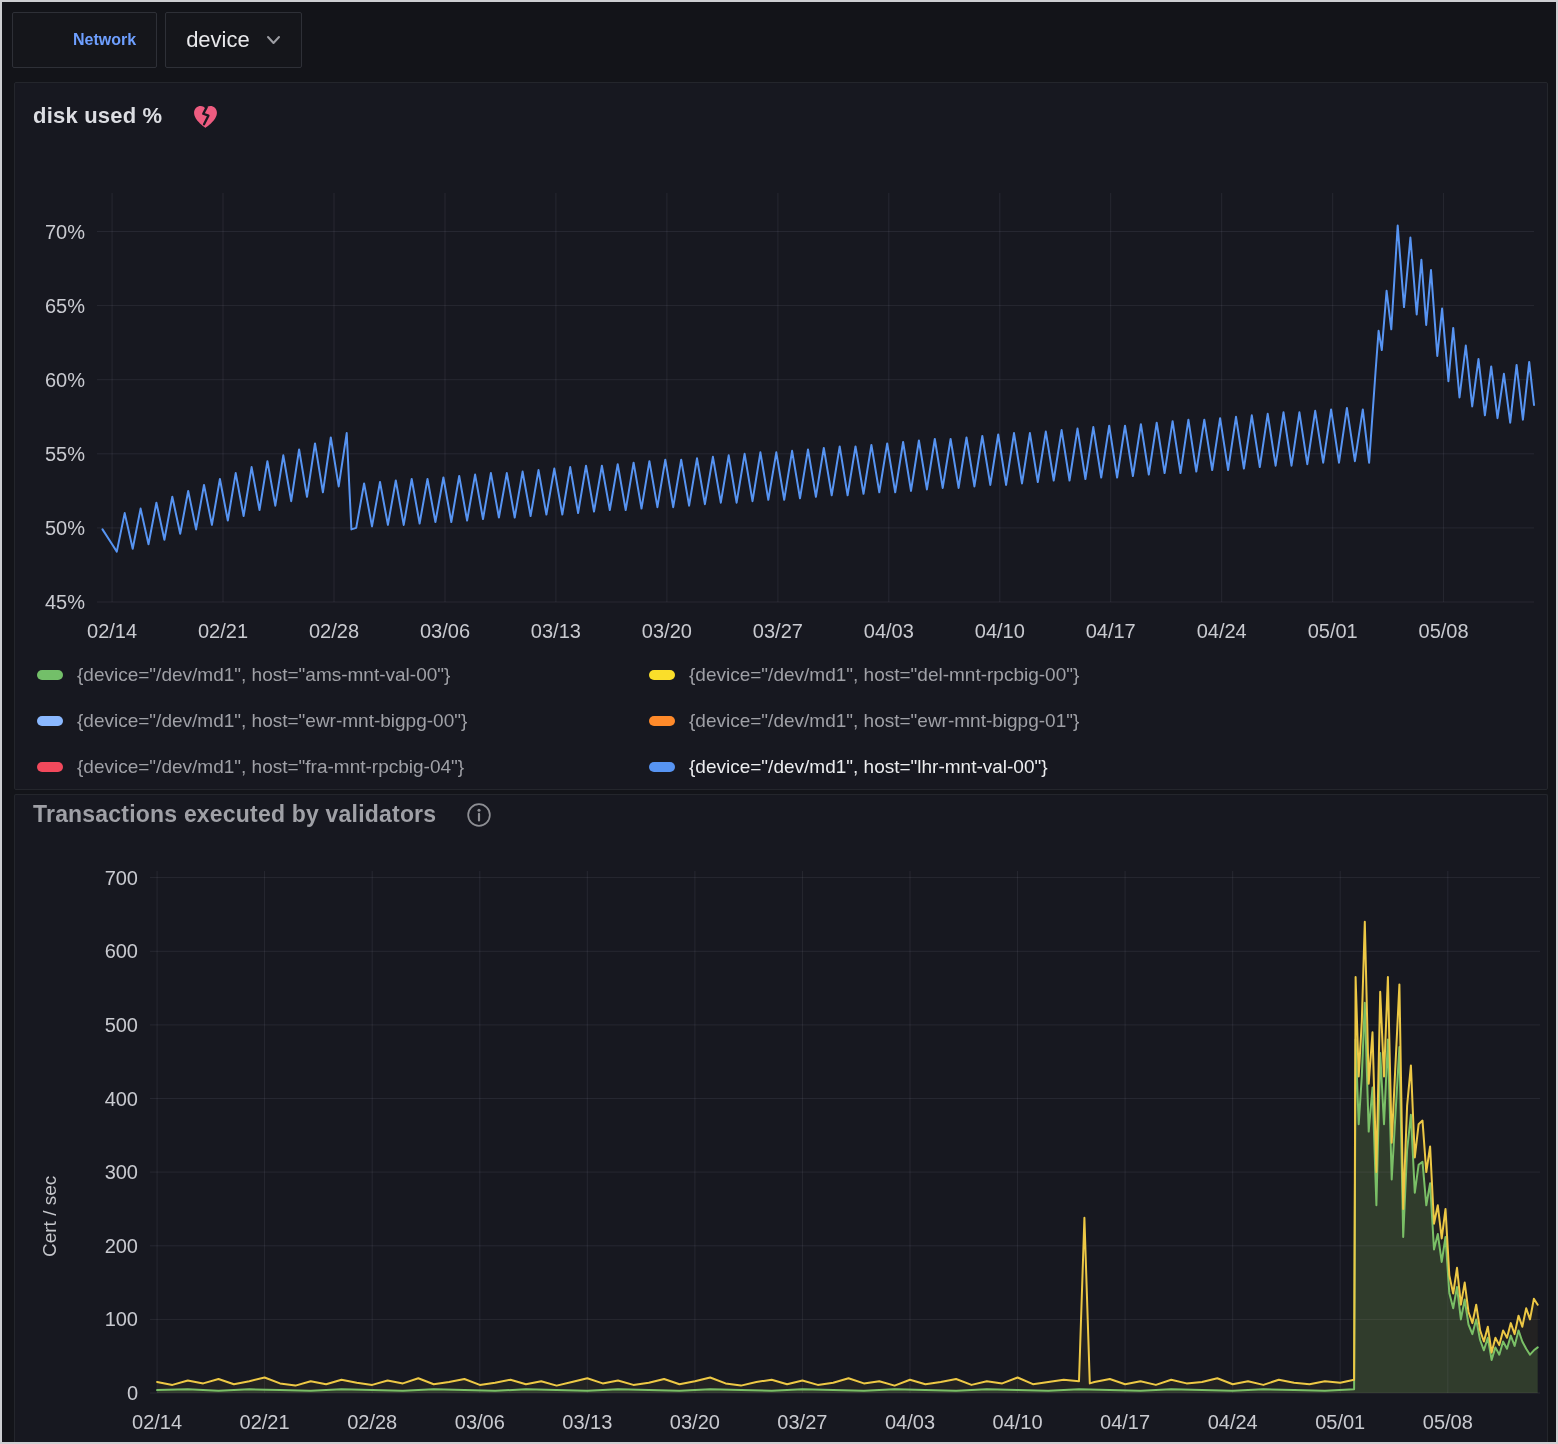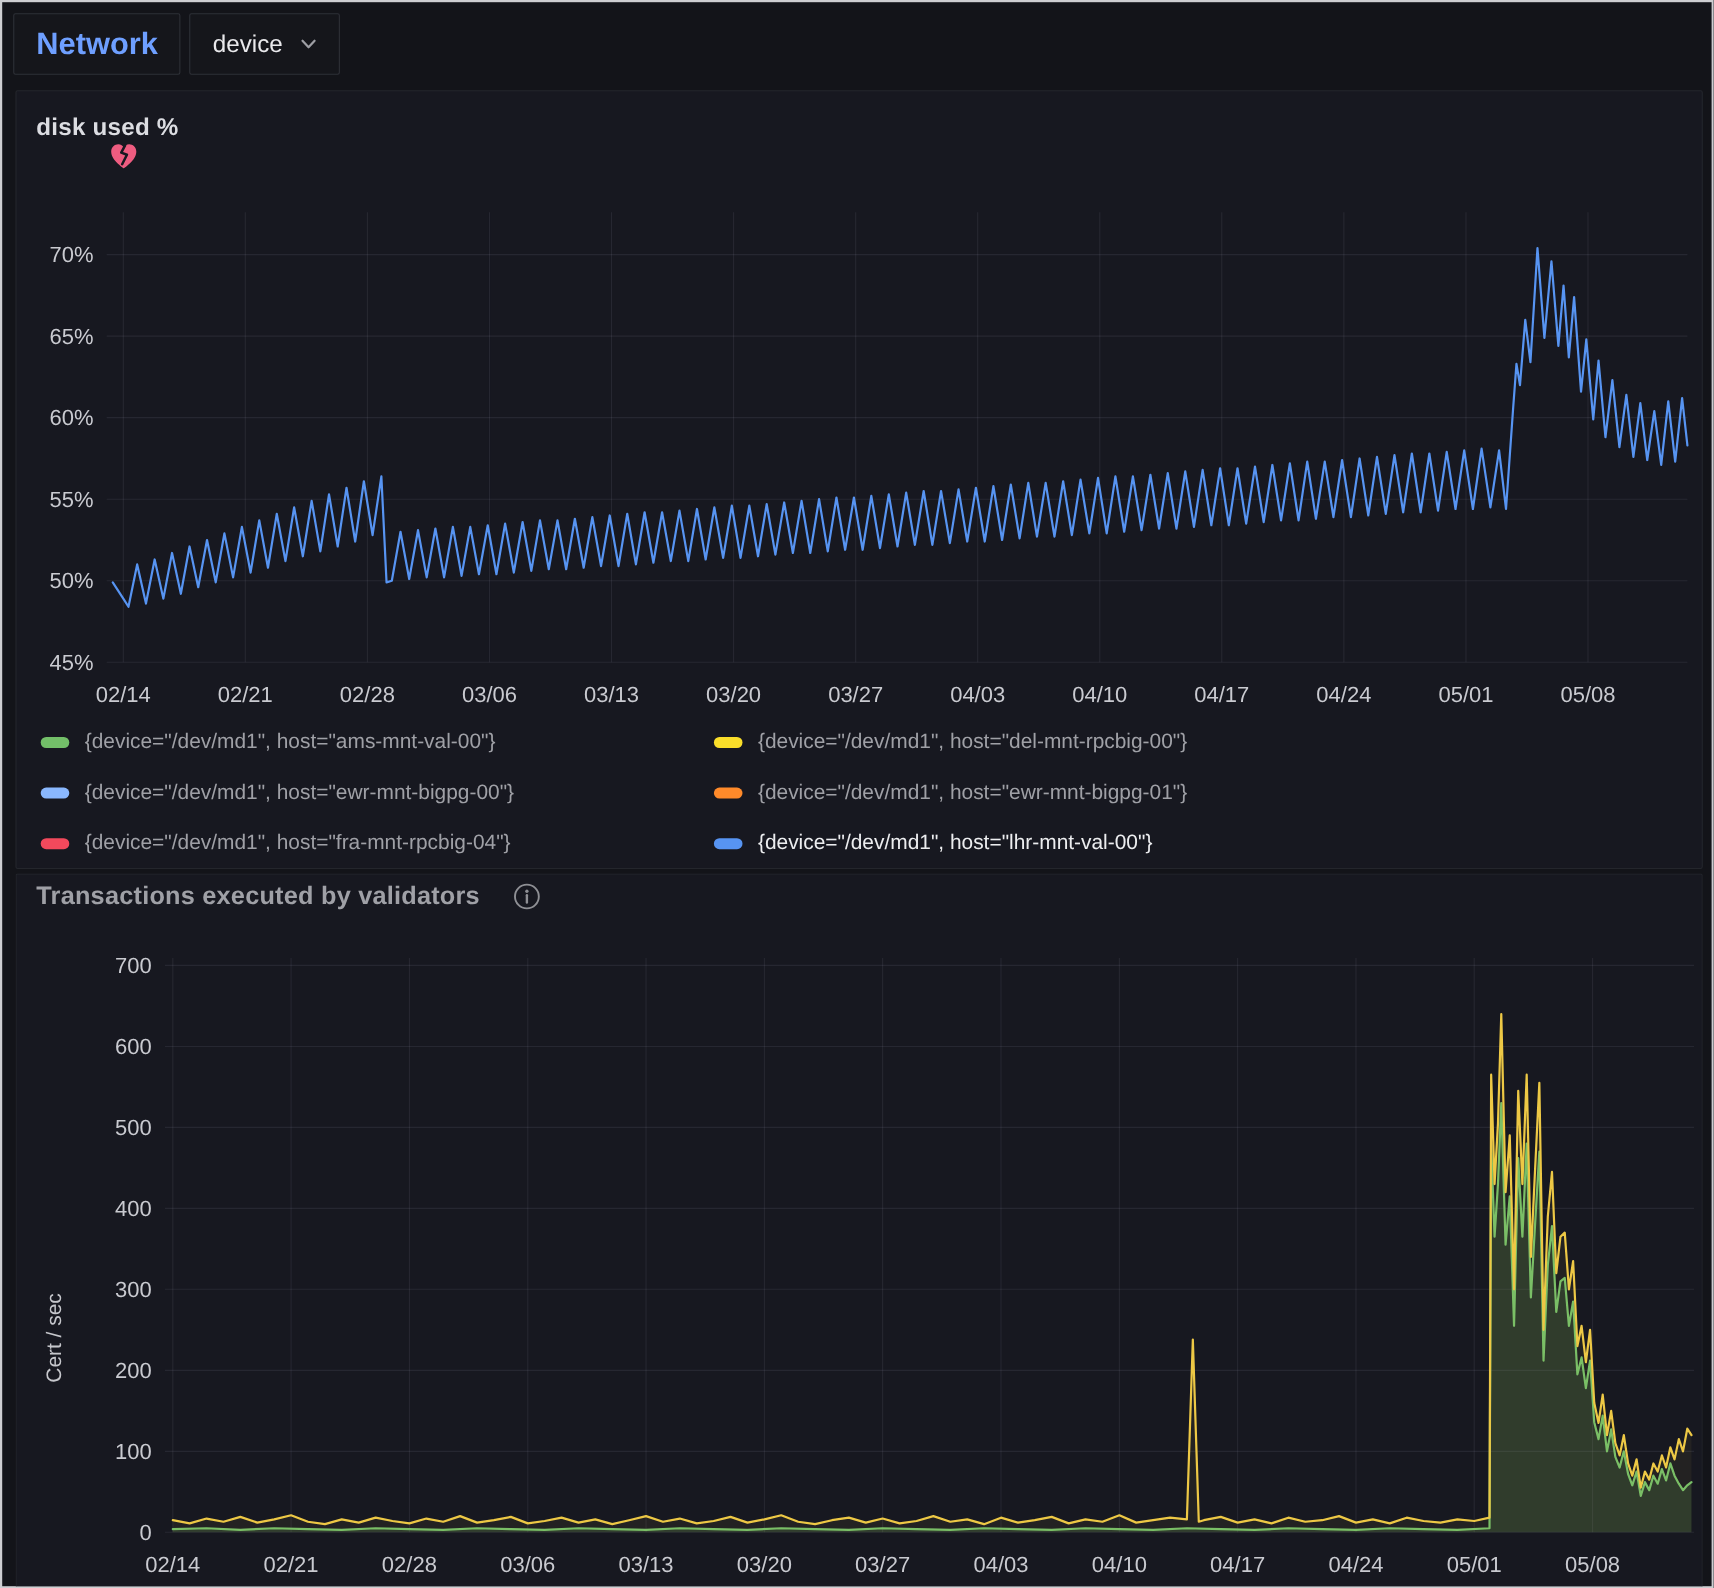--- a/index.html
+++ b/index.html
@@ -11,32 +11,32 @@
     border:2px solid #cdced1;
     overflow:hidden;
     font-family:"Liberation Sans", sans-serif;
   }
   
   .toolbar{position:absolute;left:10px;top:10px;display:flex;gap:8px;}
   .var-box{
     display:flex;align-items:center;height:56px;box-sizing:border-box;
     border:1px solid #2e3037;border-radius:2px;background:#15161b;padding:0 20px;
   }
-  .var-label{color:#6e9fff;font-size:28px;font-weight:600;}
+  .var-label{color:#6e9fff;font-size:16px;font-weight:600;margin-left:40px;}
   .var-value{color:#e9e9ec;font-size:22px;font-weight:500;}
   .chev{margin-left:16px;display:inline-flex;}
   
   .panel{
     position:absolute;left:12px;width:1534px;box-sizing:border-box;
     background:#171820;border:1px solid #24262c;border-radius:2px;
   }
   .panel-disk{top:80px;height:708px;}
   .panel-tx{top:792px;height:650px;border-bottom:none;}
   .panel-head{position:absolute;left:18px;display:flex;align-items:center;}
-  .panel-disk .panel-head{top:20px;flex-direction:column;}
+  .panel-disk .panel-head{top:20px;}
   .panel-tx .panel-head{top:6px;text-align:center;}
   .ptitle1{color:#dcdde2;font-size:22px;font-weight:700;letter-spacing:.2px;}
   .ptitle2{color:#9fa0a6;font-size:23px;font-weight:700;letter-spacing:.2px;}
   .head-icon{margin-left:30px;display:inline-flex;}
   
   svg.chart{position:absolute;left:0;display:block;}
   #disk-chart{top:50px;}
   #tx-chart{top:48px;}
   .grid{stroke:rgba(202,204,220,0.09);stroke-width:1;}
   text.tick{fill:#c9cad0;font-size:20px;font-family:"Liberation Sans",sans-serif;}

